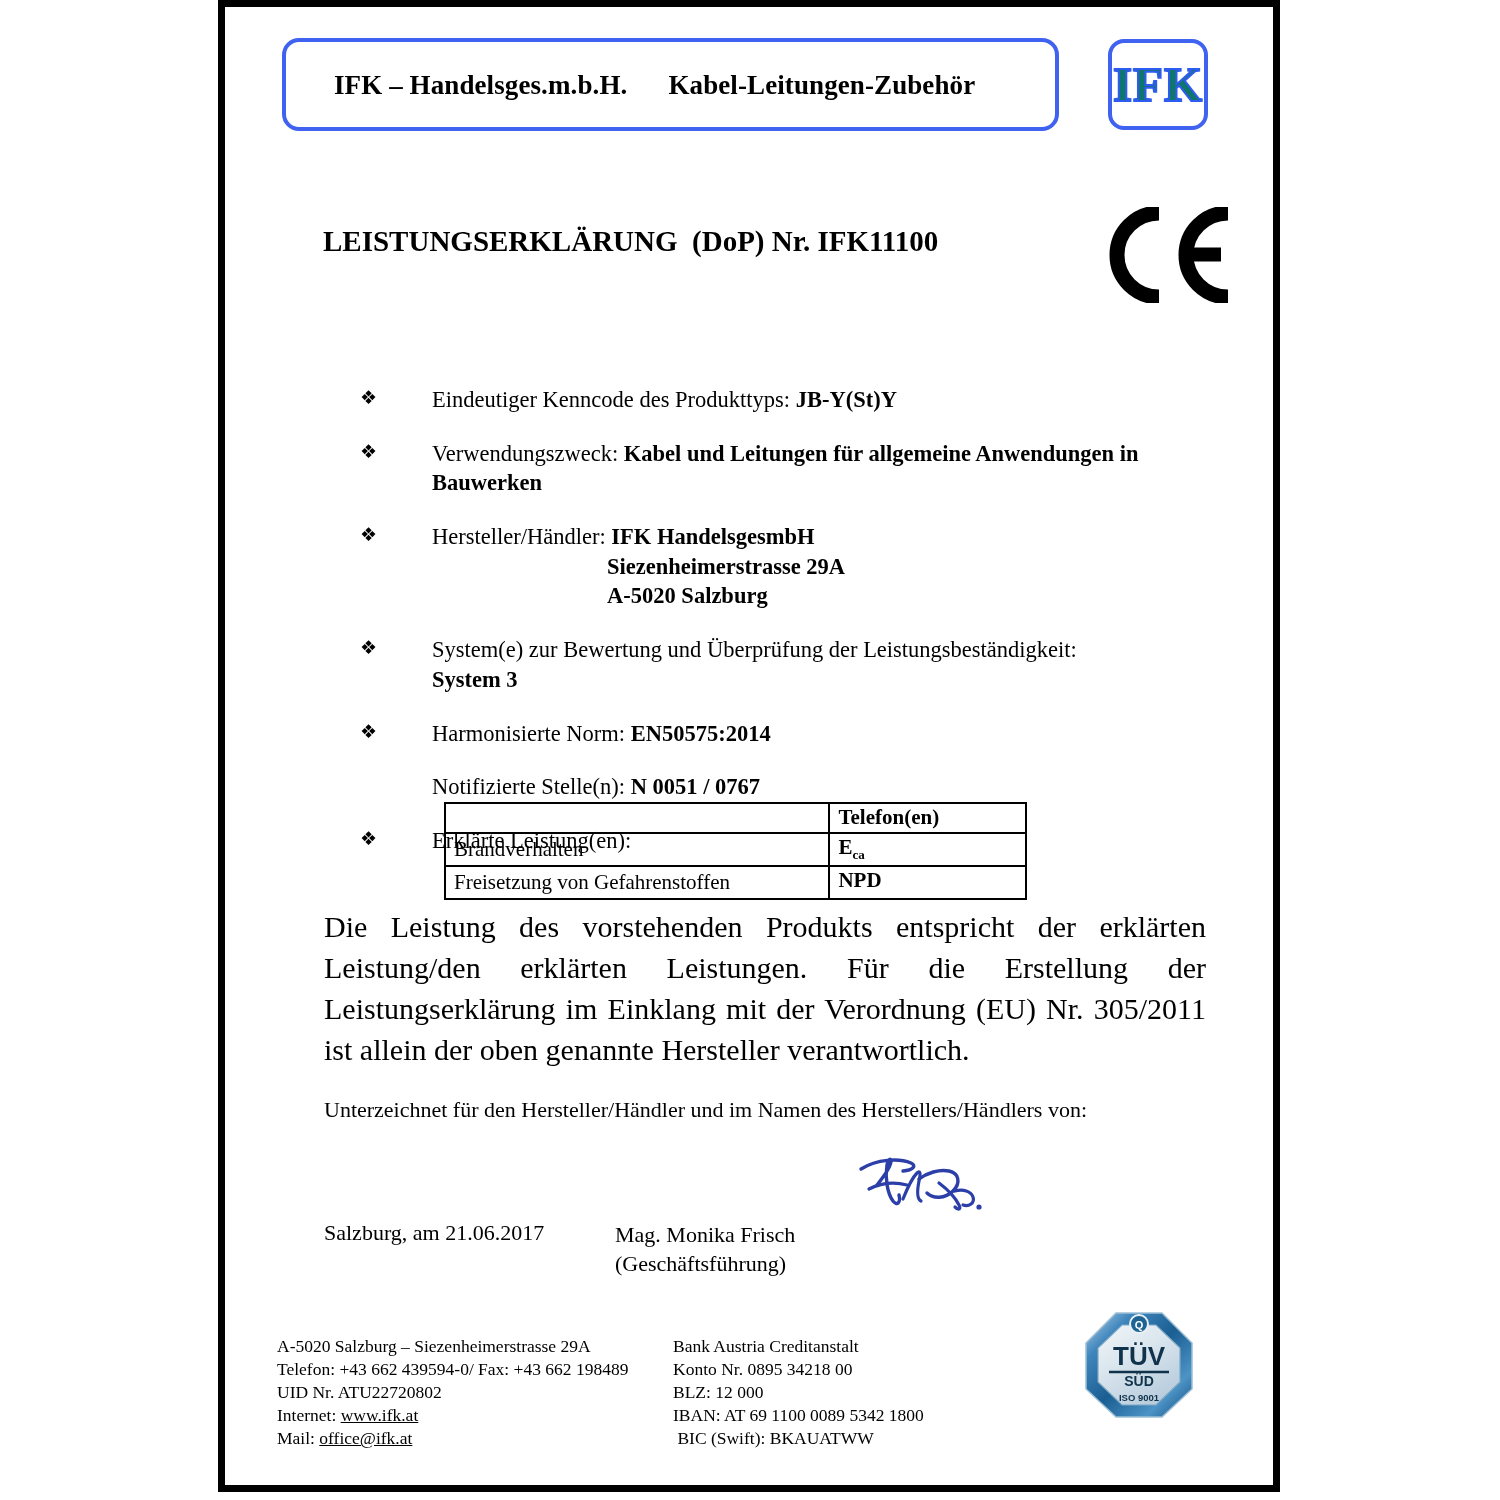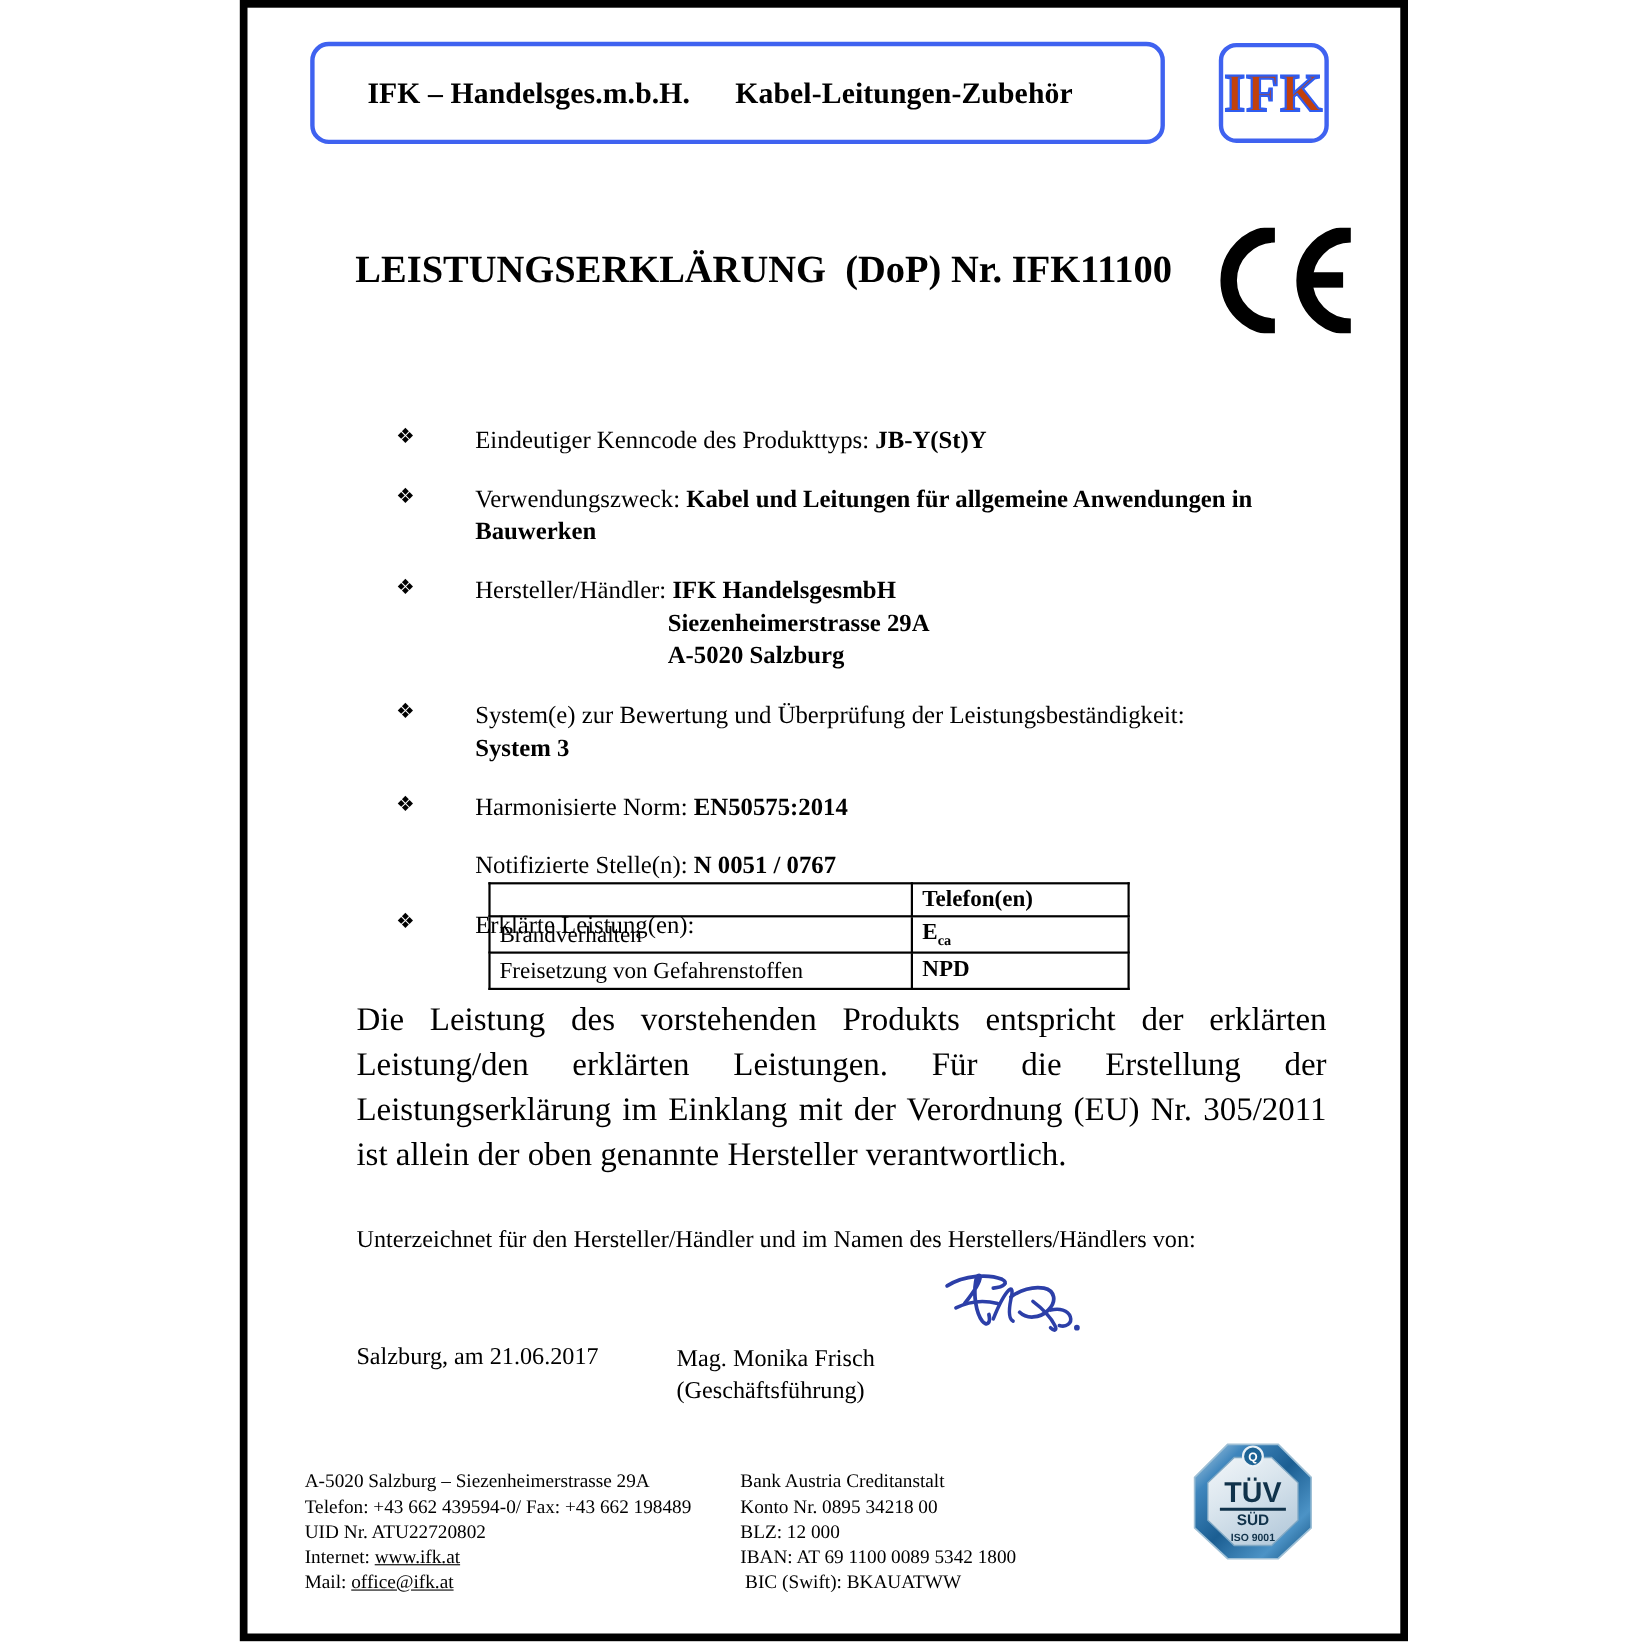--- a/index.html
+++ b/index.html
@@ -71,32 +71,32 @@
     box-sizing: border-box;
     display: flex;
     align-items: center;
     justify-content: center;
   }
   #logo-text {
     font-family: "Liberation Serif", serif;
     font-weight: bold;
     font-size: 49px;
     letter-spacing: 1px;
-    color: #c2410c;
+    color: #0f766e;
     -webkit-text-stroke: 2px #2f5cf0;
     line-height: 1;
   }
 
   
   #doc-title {
     position: absolute;
     left: 98px;
     top: 218px;
     font-weight: bold;
-    font-size: 35px;
+    font-size: 29px;
     white-space: pre;
   }
 
   
   #ce-mark {
     position: absolute;
     left: 878px;
     top: 200px;
     width: 130px;
     height: 96px;
@@ -167,21 +167,20 @@
     line-height: 1.37;
     text-align: justify;
   }
 
   
   #signed-for {
     position: absolute;
     left: 99px;
     top: 1090px;
     font-size: 22px;
-    margin-top: 17px;
   }
   #sig-svg {
     position: absolute;
     left: 630px;
     top: 1142px;
     width: 150px;
     height: 72px;
   }
   #sig-date {
     position: absolute;

